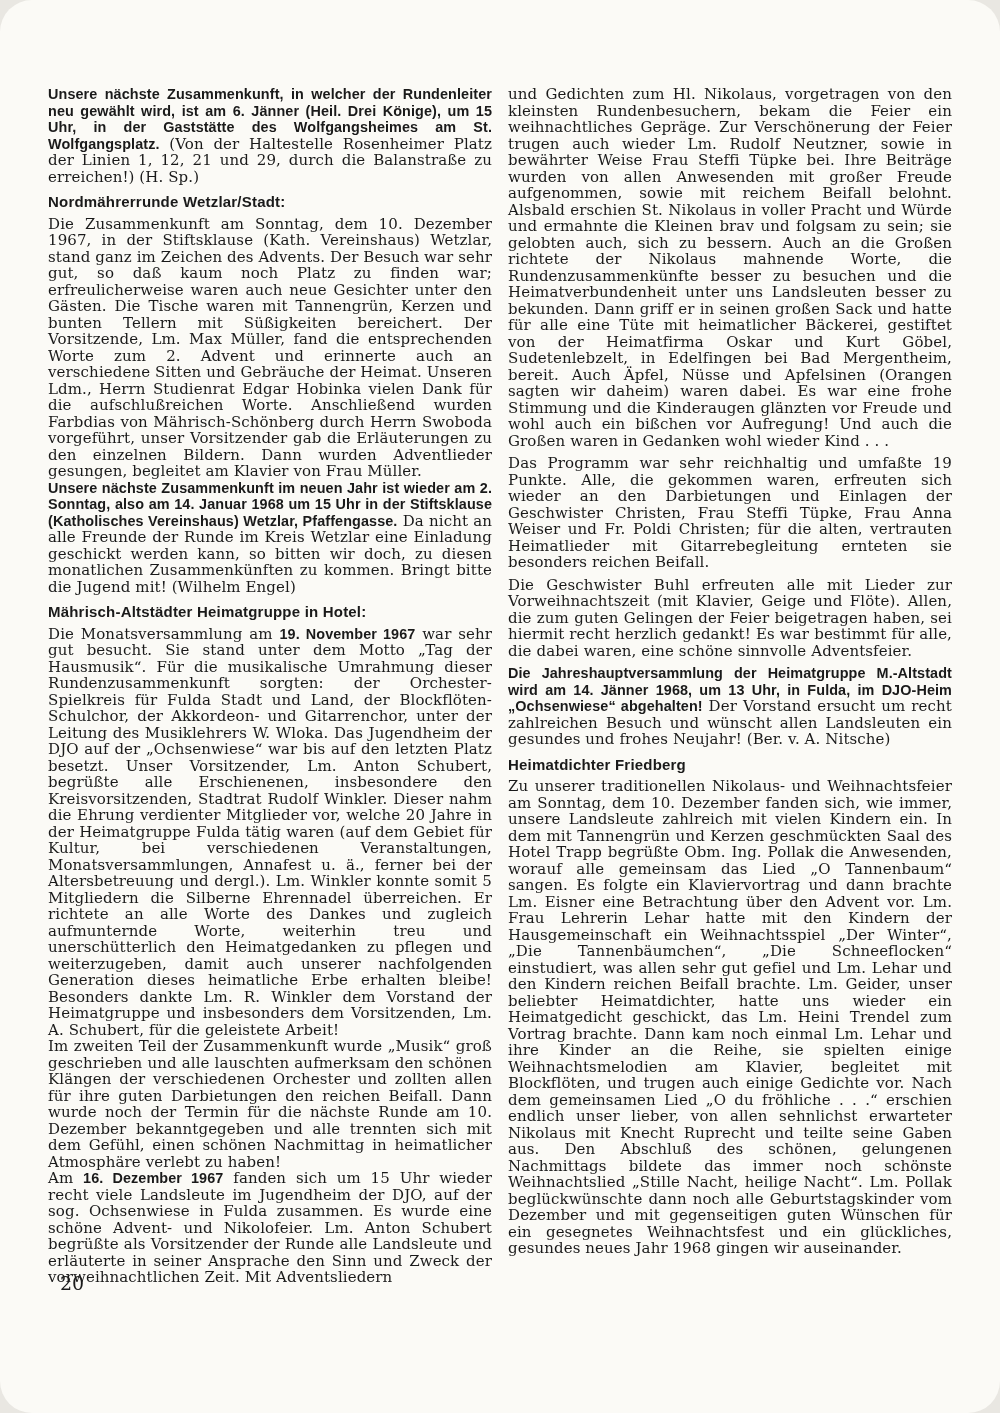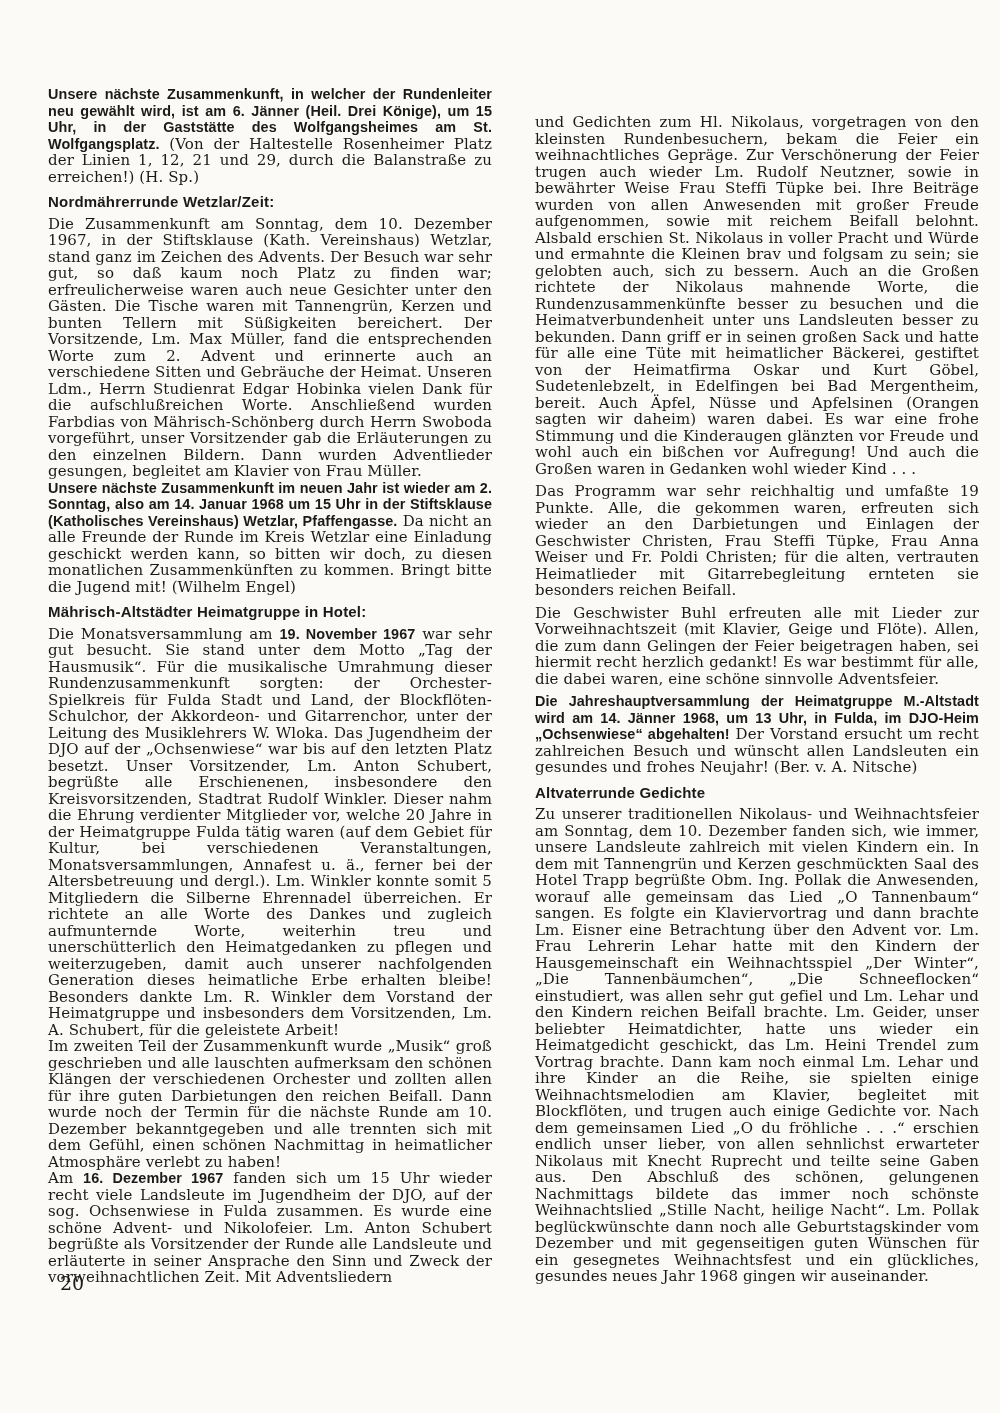--- a/index.html
+++ b/index.html
@@ -15,21 +15,21 @@
     position:absolute;
     top:86px;
     width:444px;
     text-align:justify;
     font-family:"DejaVu Serif", serif;
     font-size:15px;
     line-height:16.5px;
     letter-spacing:0.1px;
   }
   .col-left{left:48px;}
-  .col-right{left:535px;margin-top:28px;}
+  .col-right{left:508px;}
   .col p{margin:0;}
   .col p.gap{margin-top:6px;}
   .col h3{
     font-family:"Liberation Sans", sans-serif;
     font-weight:700;
     font-size:15px;
     letter-spacing:0.2px;
     margin:9px 0 5px 0;
     text-align:left;
   }
@@ -43,33 +43,33 @@
     position:absolute;
     left:60px;top:1272px;
     font-family:"DejaVu Serif", serif;
     font-size:19px;
     font-weight:500;
   }
 </style>
 </head>
 <body>
 
-<div class="page" style="background: rgb(251, 250, 246); color: rgb(26, 26, 26);">
+<div class="page" style="background: rgb(251, 250, 246); color: rgb(26, 26, 26); border-radius: 32px;">
   <div class="col col-left">
       <p><b class="lead">Unsere nächste Zusammenkunft, in welcher der Rundenleiter neu gewählt wird, ist am 6. Jänner (Heil. Drei Könige), um 15 Uhr, in der Gaststätte des Wolfgangsheimes am St. Wolfgangsplatz.</b> (Von der Haltestelle Rosenheimer Platz der Linien 1, 12, 21 und 29, durch die Balanstraße zu erreichen!) (H. Sp.)</p>
-      <h3>Nordmährerrunde Wetzlar/Zeit:</h3>
+      <h3>Nordmährerrunde Wetzlar/Stadt:</h3>
       <p>Die Zusammenkunft am Sonntag, dem 10. Dezember 1967, in der Stiftsklause (Kath. Vereinshaus) Wetzlar, stand ganz im Zeichen des Advents. Der Besuch war sehr gut, so daß kaum noch Platz zu finden war; erfreulicherweise waren auch neue Gesichter unter den Gästen. Die Tische waren mit Tannengrün, Kerzen und bunten Tellern mit Süßigkeiten bereichert. Der Vorsitzende, Lm. Max Müller, fand die entsprechenden Worte zum 2. Advent und erinnerte auch an verschiedene Sitten und Gebräuche der Heimat. Unseren Ldm., Herrn Studienrat Edgar Hobinka vielen Dank für die aufschlußreichen Worte. Anschließend wurden Farbdias von Mährisch-Schönberg durch Herrn Swoboda vorgeführt, unser Vorsitzender gab die Erläuterungen zu den einzelnen Bildern. Dann wurden Adventlieder gesungen, begleitet am Klavier von Frau Müller.</p>
       <p><b class="lead">Unsere nächste Zusammenkunft im neuen Jahr ist wieder am 2. Sonntag, also am 14. Januar 1968 um 15 Uhr in der Stiftsklause (Katholisches Vereinshaus) Wetzlar, Pfaffengasse.</b> Da nicht an alle Freunde der Runde im Kreis Wetzlar eine Einladung geschickt werden kann, so bitten wir doch, zu diesen monatlichen Zusammenkünften zu kommen. Bringt bitte die Jugend mit! (Wilhelm Engel)</p>
       <h3>Mährisch-Altstädter Heimatgruppe in Hotel:</h3>
       <p>Die Monatsversammlung am <b class="lead">19. November 1967</b> war sehr gut besucht. Sie stand unter dem Motto „Tag der Hausmusik“. Für die musikalische Umrahmung dieser Rundenzusammenkunft sorgten: der Orchester-Spielkreis für Fulda Stadt und Land, der Blockflöten-Schulchor, der Akkordeon- und Gitarrenchor, unter der Leitung des Musiklehrers W. Wloka. Das Jugendheim der DJO auf der „Ochsenwiese“ war bis auf den letzten Platz besetzt. Unser Vorsitzender, Lm. Anton Schubert, begrüßte alle Erschienenen, insbesondere den Kreisvorsitzenden, Stadtrat Rudolf Winkler. Dieser nahm die Ehrung verdienter Mitglieder vor, welche 20 Jahre in der Heimatgruppe Fulda tätig waren (auf dem Gebiet für Kultur, bei verschiedenen Veranstaltungen, Monatsversammlungen, Annafest u. ä., ferner bei der Altersbetreuung und dergl.). Lm. Winkler konnte somit 5 Mitgliedern die Silberne Ehrennadel überreichen. Er richtete an alle Worte des Dankes und zugleich aufmunternde Worte, weiterhin treu und unerschütterlich den Heimatgedanken zu pflegen und weiterzugeben, damit auch unserer nachfolgenden Generation dieses heimatliche Erbe erhalten bleibe! Besonders dankte Lm. R. Winkler dem Vorstand der Heimatgruppe und insbesonders dem Vorsitzenden, Lm. A. Schubert, für die geleistete Arbeit!</p>
       <p>Im zweiten Teil der Zusammenkunft wurde „Musik“ groß geschrieben und alle lauschten aufmerksam den schönen Klängen der verschiedenen Orchester und zollten allen für ihre guten Darbietungen den reichen Beifall. Dann wurde noch der Termin für die nächste Runde am 10. Dezember bekanntgegeben und alle trennten sich mit dem Gefühl, einen schönen Nachmittag in heimatlicher Atmosphäre verlebt zu haben!</p>
       <p>Am <b class="lead">16. Dezember 1967</b> fanden sich um 15 Uhr wieder recht viele Landsleute im Jugendheim der DJO, auf der sog. Ochsenwiese in Fulda zusammen. Es wurde eine schöne Advent- und Nikolofeier. Lm. Anton Schubert begrüßte als Vorsitzender der Runde alle Landsleute und erläuterte in seiner Ansprache den Sinn und Zweck der vorweihnachtlichen Zeit. Mit Adventsliedern</p>
     </div>
   <div class="col col-right">
       <p>und Gedichten zum Hl. Nikolaus, vorgetragen von den kleinsten Rundenbesuchern, bekam die Feier ein weihnachtliches Gepräge. Zur Verschönerung der Feier trugen auch wieder Lm. Rudolf Neutzner, sowie in bewährter Weise Frau Steffi Tüpke bei. Ihre Beiträge wurden von allen Anwesenden mit großer Freude aufgenommen, sowie mit reichem Beifall belohnt. Alsbald erschien St. Nikolaus in voller Pracht und Würde und ermahnte die Kleinen brav und folgsam zu sein; sie gelobten auch, sich zu bessern. Auch an die Großen richtete der Nikolaus mahnende Worte, die Rundenzusammenkünfte besser zu besuchen und die Heimatverbundenheit unter uns Landsleuten besser zu bekunden. Dann griff er in seinen großen Sack und hatte für alle eine Tüte mit heimatlicher Bäckerei, gestiftet von der Heimatfirma Oskar und Kurt Göbel, Sudetenlebzelt, in Edelfingen bei Bad Mergentheim, bereit. Auch Äpfel, Nüsse und Apfelsinen (Orangen sagten wir daheim) waren dabei. Es war eine frohe Stimmung und die Kinderaugen glänzten vor Freude und wohl auch ein bißchen vor Aufregung! Und auch die Großen waren in Gedanken wohl wieder Kind . . .</p>
       <p class="gap">Das Programm war sehr reichhaltig und umfaßte 19 Punkte. Alle, die gekommen waren, erfreuten sich wieder an den Darbietungen und Einlagen der Geschwister Christen, Frau Steffi Tüpke, Frau Anna Weiser und Fr. Poldi Christen; für die alten, vertrauten Heimatlieder mit Gitarrebegleitung ernteten sie besonders reichen Beifall.</p>
-      <p class="gap">Die Geschwister Buhl erfreuten alle mit Lieder zur Vorweihnachtszeit (mit Klavier, Geige und Flöte). Allen, die zum dann Gelingen der Feier beigetragen haben, sei hiermit recht herzlich gedankt! Es war bestimmt für alle, die dabei waren, eine schöne sinnvolle Adventsfeier.</p>
+      <p class="gap">Die Geschwister Buhl erfreuten alle mit Lieder zur Vorweihnachtszeit (mit Klavier, Geige und Flöte). Allen, die zum guten Gelingen der Feier beigetragen haben, sei hiermit recht herzlich gedankt! Es war bestimmt für alle, die dabei waren, eine schöne sinnvolle Adventsfeier.</p>
       <p class="gap"><b class="lead">Die Jahreshauptversammlung der Heimatgruppe M.-Altstadt wird am 14. Jänner 1968, um 13 Uhr, in Fulda, im DJO-Heim „Ochsenwiese“ abgehalten!</b> Der Vorstand ersucht um recht zahlreichen Besuch und wünscht allen Landsleuten ein gesundes und frohes Neujahr! (Ber. v. A. Nitsche)</p>
-      <h3>Altvaterrunde Gedichte</h3>
+      <h3>Heimatdichter Friedberg</h3>
       <p>Zu unserer traditionellen Nikolaus- und Weihnachtsfeier am Sonntag, dem 10. Dezember fanden sich, wie immer, unsere Landsleute zahlreich mit vielen Kindern ein. In dem mit Tannengrün und Kerzen geschmückten Saal des Hotel Trapp begrüßte Obm. Ing. Pollak die Anwesenden, worauf alle gemeinsam das Lied „O Tannenbaum“ sangen. Es folgte ein Klaviervortrag und dann brachte Lm. Eisner eine Betrachtung über den Advent vor. Lm. Frau Lehrerin Lehar hatte mit den Kindern der Hausgemeinschaft ein Weihnachtsspiel „Der Winter“, „Die Tannenbäumchen“, „Die Schneeflocken“ einstudiert, was allen sehr gut gefiel und Lm. Lehar und den Kindern reichen Beifall brachte. Lm. Geider, unser beliebter Heimatdichter, hatte uns wieder ein Heimatgedicht geschickt, das Lm. Heini Trendel zum Vortrag brachte. Dann kam noch einmal Lm. Lehar und ihre Kinder an die Reihe, sie spielten einige Weihnachtsmelodien am Klavier, begleitet mit Blockflöten, und trugen auch einige Gedichte vor. Nach dem gemeinsamen Lied „O du fröhliche . . .“ erschien endlich unser lieber, von allen sehnlichst erwarteter Nikolaus mit Knecht Ruprecht und teilte seine Gaben aus. Den Abschluß des schönen, gelungenen Nachmittags bildete das immer noch schönste Weihnachtslied „Stille Nacht, heilige Nacht“. Lm. Pollak beglückwünschte dann noch alle Geburtstagskinder vom Dezember und mit gegenseitigen guten Wünschen für ein gesegnetes Weihnachtsfest und ein glückliches, gesundes neues Jahr 1968 gingen wir auseinander.</p>
     </div>
   <div class="page-number">20</div>
 </div>
 
 </body></html>

